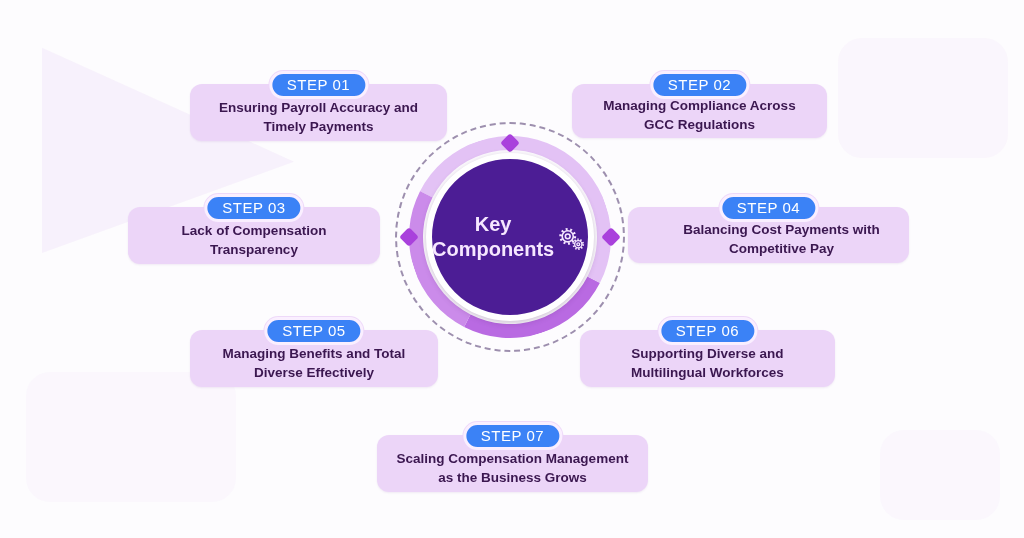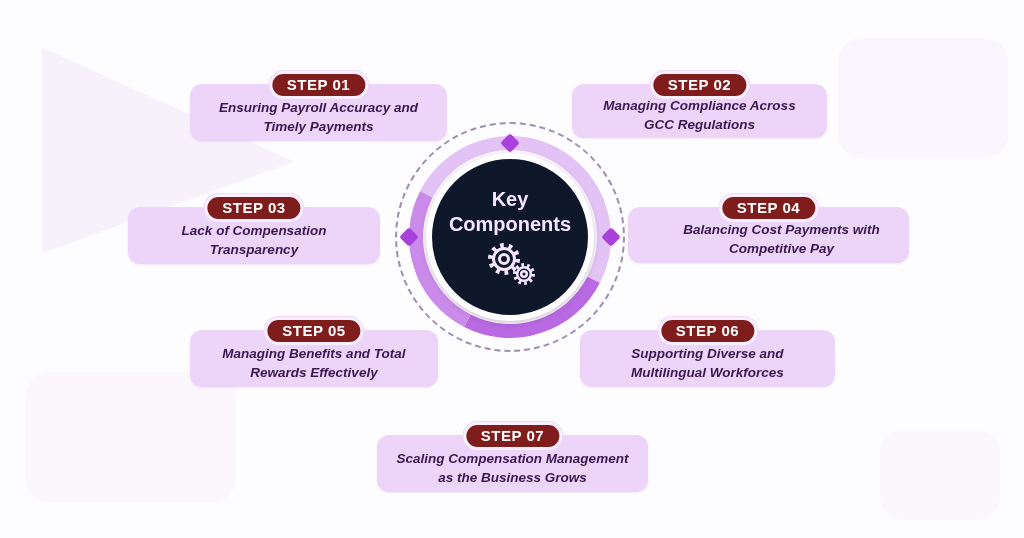--- a/index.html
+++ b/index.html
@@ -24,55 +24,55 @@
   .step{
     position:absolute;
     background:#ecd5f8;
     border-radius:12px;
     display:flex;flex-direction:column;align-items:center;justify-content:center;
     text-align:center;
     box-shadow:0 1px 2px rgba(90,31,130,0.08);
   }
   .step .badge{
     position:absolute;top:-13px;left:50%;transform:translateX(-50%);
-    background:#7f1d1d;color:#ffffff;
+    background:#3b82f6;color:#ffffff;
     border:3px solid #faefff;
     border-radius:999px;
     height:22px;line-height:22px;
     padding:0 15px;
-    font-size:15px;font-weight:bold;letter-spacing:.5px;
+    font-size:15px;font-weight:normal;letter-spacing:.5px;
     white-space:nowrap;
     box-shadow:0 0 0 1px rgba(236,213,248,.9);
   }
   .step .txt{
     margin-top:8px;
-    color:#3b1750;font-size:13.5px;font-weight:bold;line-height:19px;font-style:italic;
+    color:#3b1750;font-size:13.5px;font-weight:bold;line-height:19px;
   }
 
   
   .hub{position:absolute;left:395px;top:122px;width:230px;height:230px;}
   .hub-dashed{
     position:absolute;inset:0;border-radius:50%;
     border:2px dashed #9d8fae;
     box-sizing:border-box;
   }
   .hub-ring{
     position:absolute;inset:14px;border-radius:50%;
     box-sizing:border-box;
     border:14px solid #e3c2f5;
     border-bottom-color:#b96ae2;
     border-left-color:#cb8bea;
     transform:rotate(-18deg);
   }
   .hub-disc{
     position:absolute;inset:31px;border-radius:50%;
     box-sizing:border-box;
-    background:#0f172a;
+    background:#4c1d95;
     border:6px solid #ffffff;
-    display:flex;flex-direction:column;align-items:center;justify-content:center;
+    display:flex;flex-direction:row;align-items:center;justify-content:center;
     box-shadow:0 2px 6px rgba(62,18,84,.25);
   }
   .hub-title{
     color:#f6e7ff;font-size:20px;font-weight:bold;line-height:25px;text-align:center;
   }
   .hub-gears{margin-top:4px;}
   .diamond{
     position:absolute;width:14px;height:14px;background:#a941dc;
     transform:translate(-50%,-50%) rotate(45deg);
     border-radius:3px;
@@ -118,21 +118,21 @@
   <div class="txt">
     <span>Balancing Cost Payments with</span><br>
     <span>Competitive Pay</span>
   </div>
 </div>
 
 <div class="step" style="left:190px;top:330px;width:248px;height:57px;justify-content:center;">
   <div class="badge">STEP 05</div>
   <div class="txt">
     <span>Managing Benefits and Total</span><br>
-    <span>Rewards Effectively</span>
+    <span>Diverse Effectively</span>
   </div>
 </div>
 
 <div class="step" style="left:580px;top:330px;width:255px;height:57px;">
   <div class="badge">STEP 06</div>
   <div class="txt">
     <span>Supporting Diverse and</span><br>
     <span>Multilingual Workforces</span>
   </div>
 </div>

